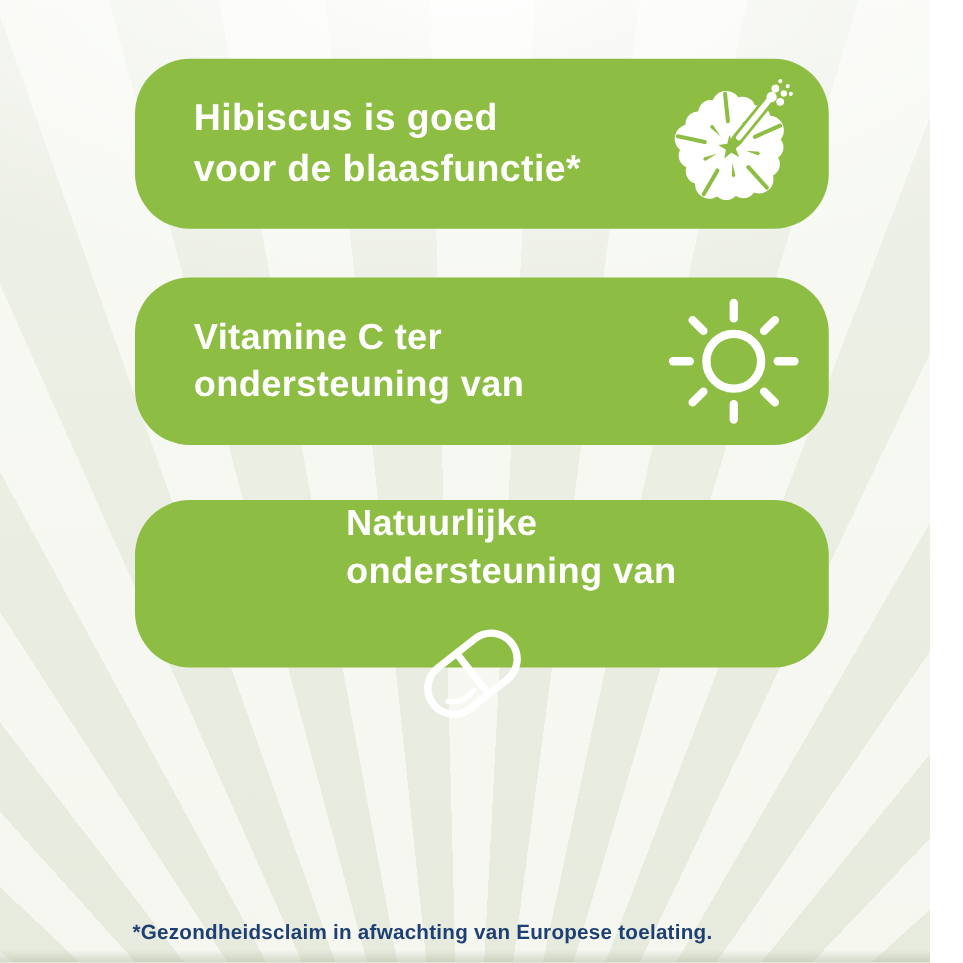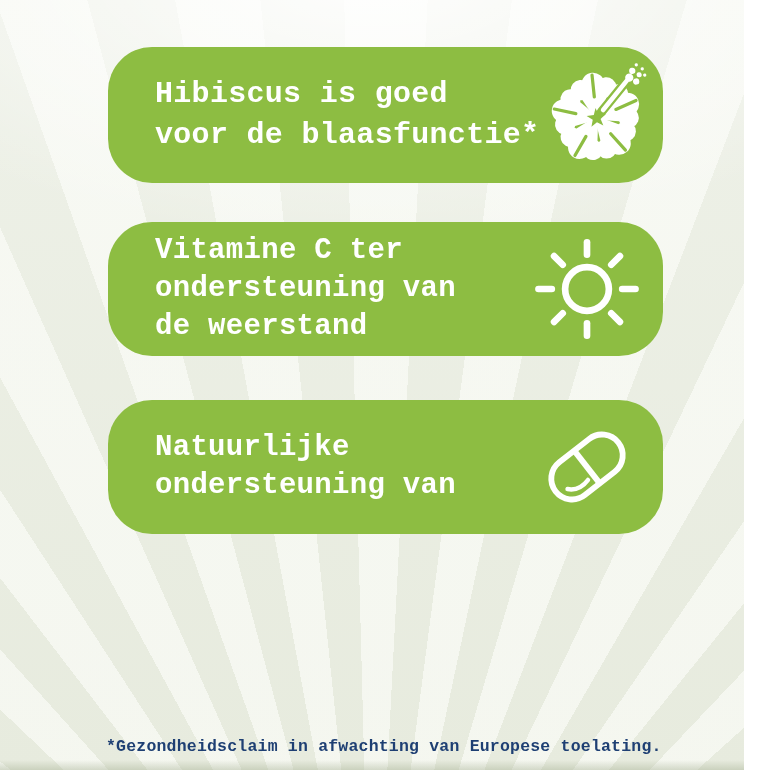--- a/index.html
+++ b/index.html
@@ -7,21 +7,20 @@
     width: 770px; height: 770px; overflow: hidden;
     font-family: "Liberation Sans", sans-serif;
   }
   .stage {
     position: relative; width: 744px; height: 770px;
     background:
       linear-gradient(to top, rgba(168,178,150,0.45) 0px, rgba(168,178,150,0) 10px),
       radial-gradient(ellipse 900px 420px at 50% -4%, rgba(255,255,255,0.95), rgba(255,255,255,0) 65%),
       repeating-conic-gradient(from -78deg at 50% 138%, rgba(255,255,255,0) 0deg 4.5deg, rgba(252,253,249,0.65) 4.5deg 9deg),
       linear-gradient(#eef1e8, #e7ebde);
-    font-family: Liberation Mono, monospace;
   }
   .panel {
     position: absolute; left: 108px; width: 555px;
     background: #8dbd42; border-radius: 44px;
     display: flex; align-items: center;
     color: #ffffff;
   }
   .panel-text {
     flex: 1; padding-left: 47px; font-weight: 700;
     font-size: 30px; letter-spacing: 0.3px;
@@ -79,40 +78,39 @@
           <circle cx="57" cy="-41" r="1.8" fill="#fff"></circle>
         </g>
       </svg>
     </div>
   </div>
 
   <div class="panel lines-3" style="top:222px;height:134px;">
     <div class="panel-text">
       <span class="line">Vitamine C ter</span>
       <span class="line">ondersteuning van</span>
-      <span class="line">de weerstand</span>
     </div>
     <div class="panel-icon">
       <svg viewBox="-62 -62 124 124" width="118" height="118">
         <circle r="23" fill="none" stroke="#fff" stroke-width="7"></circle>
         <g stroke="#fff" stroke-width="7" stroke-linecap="round">
           <line x1="0" y1="-36" x2="0" y2="-49"></line>
           <line x1="25.5" y1="-25.5" x2="34.6" y2="-34.6"></line>
           <line x1="37" y1="0" x2="51" y2="0"></line>
           <line x1="25.5" y1="25.5" x2="34.6" y2="34.6"></line>
           <line x1="0" y1="36" x2="0" y2="49"></line>
           <line x1="-25.5" y1="25.5" x2="-34.6" y2="34.6"></line>
           <line x1="-37" y1="0" x2="-51" y2="0"></line>
           <line x1="-25.5" y1="-25.5" x2="-34.6" y2="-34.6"></line>
         </g>
       </svg>
     </div>
   </div>
 
-  <div class="panel lines-3" style="top:400px;height:134px;">
+  <div class="panel lines-3" style="top:400px;height:134px;flex-direction:column;">
     <div class="panel-text">
       <span class="line">Natuurlijke</span>
       <span class="line">ondersteuning van</span>
     </div>
     <div class="panel-icon">
       <svg viewBox="-62 -62 124 124" width="112" height="112">
         <g transform="rotate(-38)">
           <rect x="-44" y="-23" width="88" height="46" rx="23" fill="none" stroke="#fff" stroke-width="6.5"></rect>
           <line x1="0" y1="-23" x2="0" y2="23" stroke="#fff" stroke-width="6.5"></line>
           <path d="M-32,6 Q-23,16 -8,12" fill="none" stroke="#fff" stroke-width="5" stroke-linecap="round"></path>

